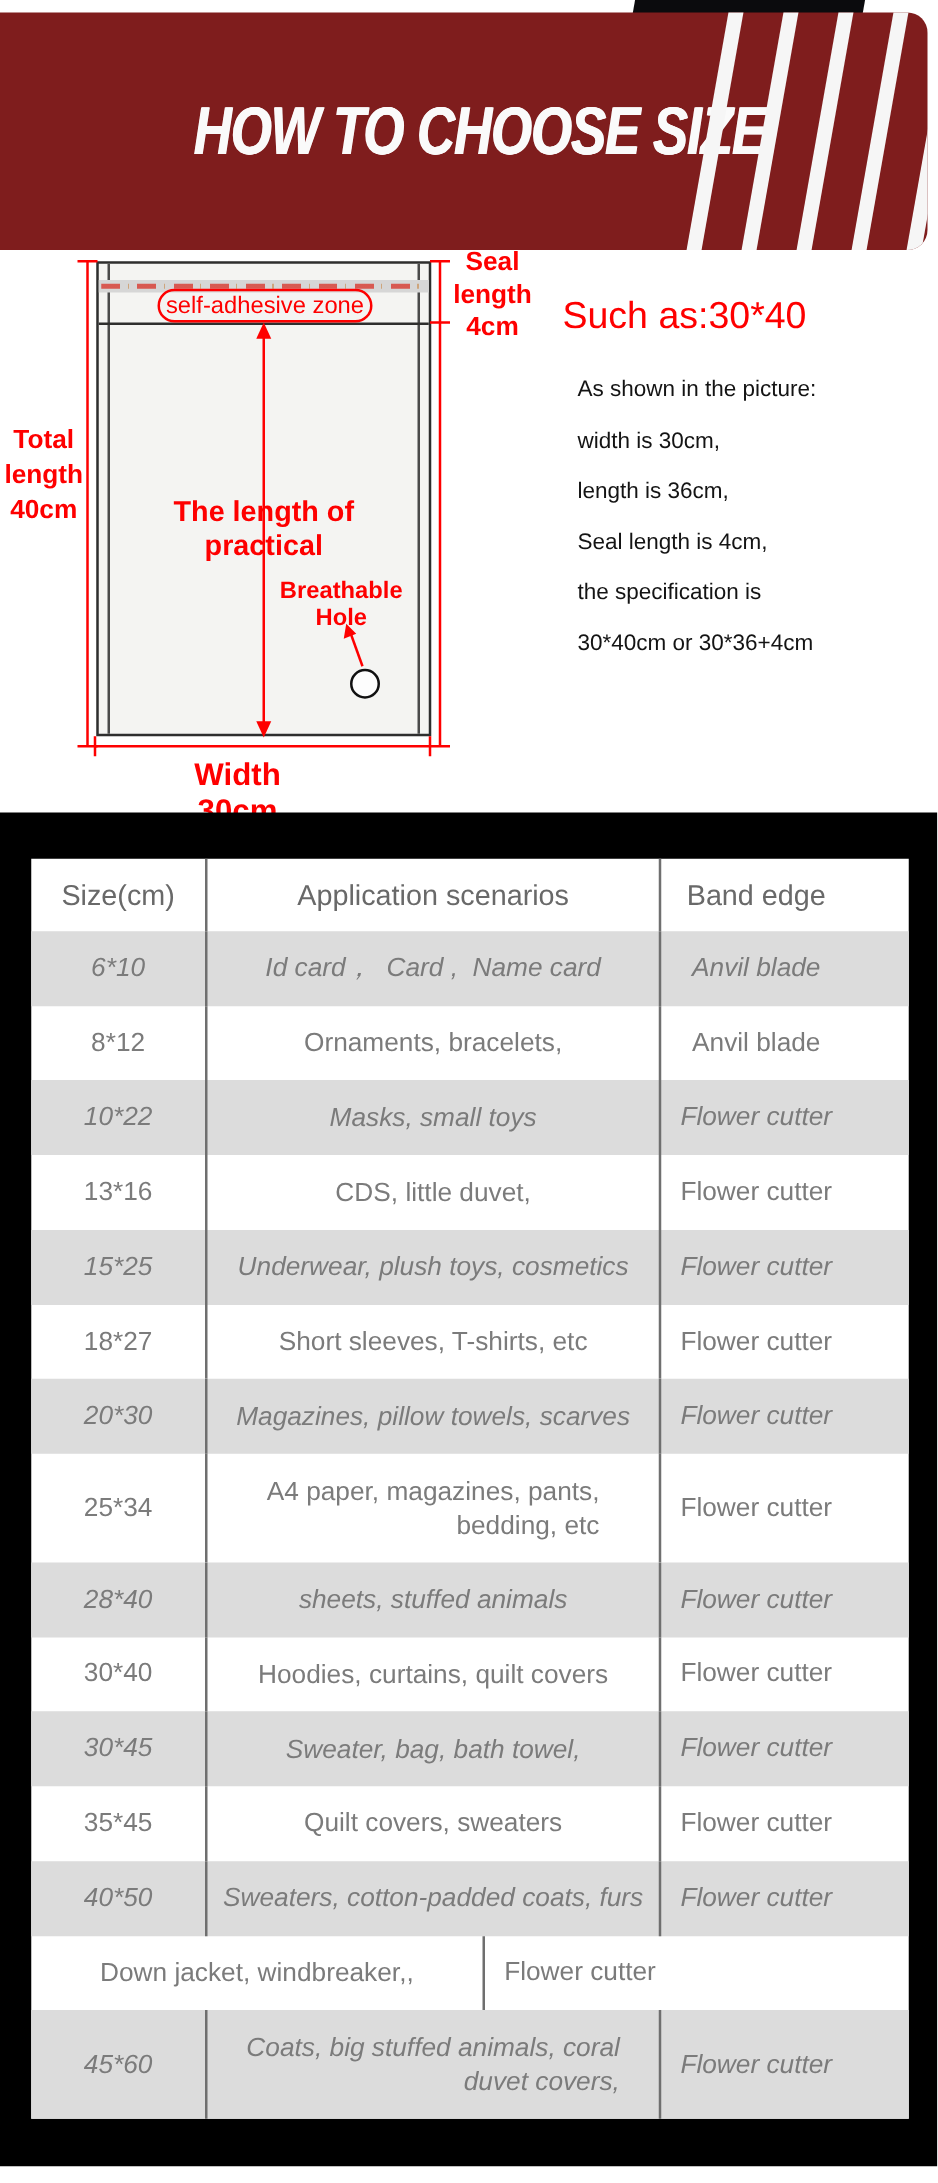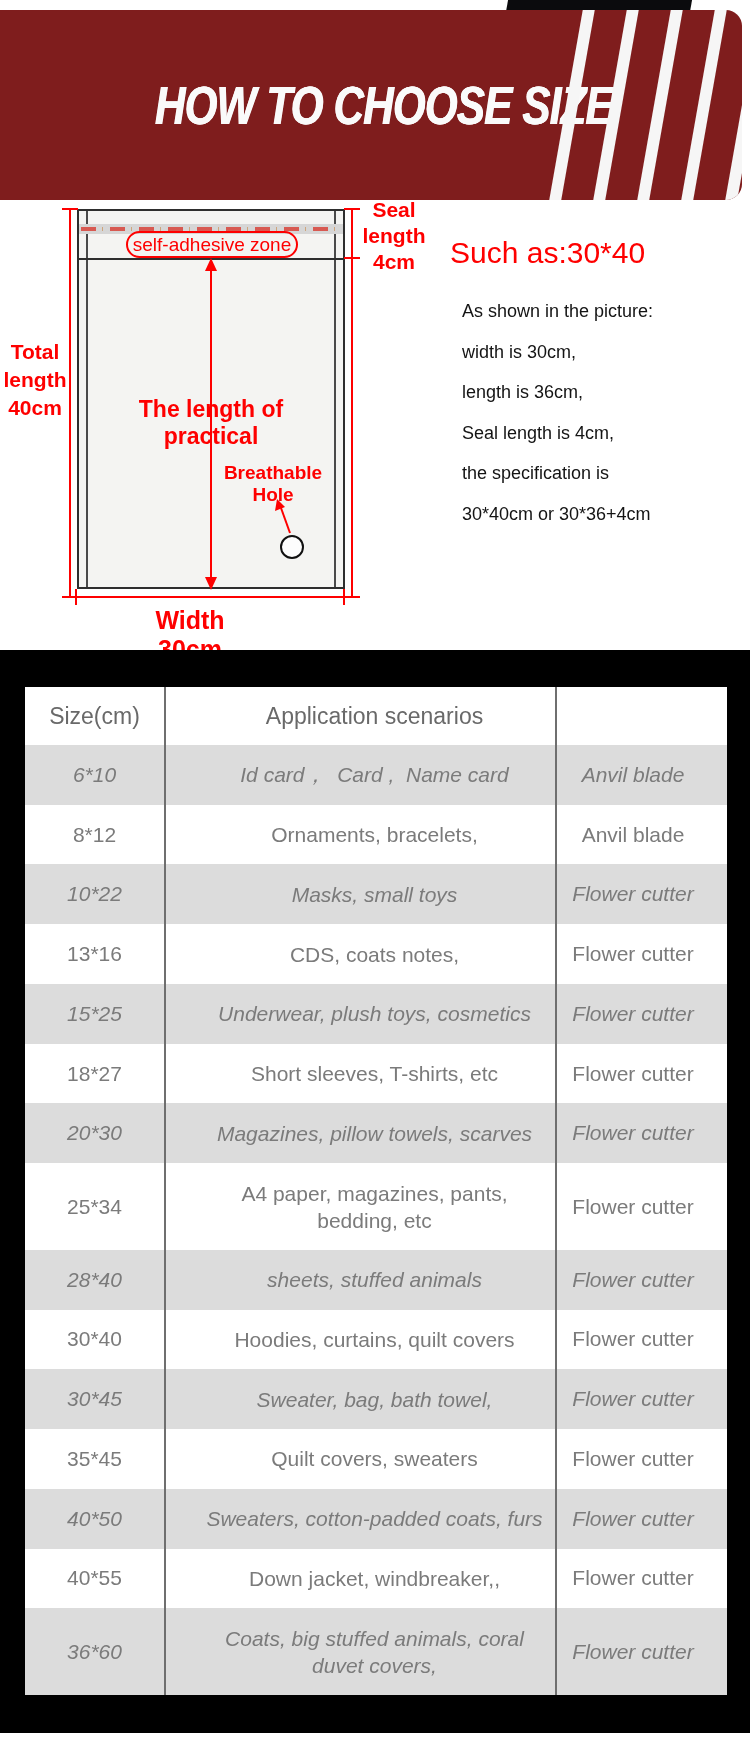--- a/index.html
+++ b/index.html
@@ -47,24 +47,24 @@
 
   
   .table-panel{position:absolute;left:0;top:650px;width:750px;height:1083px;background:#000;}
   .size-table{position:absolute;left:25px;top:37px;width:702px;height:1008px;background:#fff;
               display:flex;flex-direction:column;}
   .thead{height:58px;flex:none;}
   .trow,.thead{display:flex;width:702px;}
   .trow{flex:1 1 auto;}
   .trow.alt{background:#dcdcdc;font-style:italic;}
   .c{display:flex;align-items:center;justify-content:center;box-sizing:border-box;
-     color:#7b7b7b;font-size:21px;text-align:center;}
+     color:#7b7b7b;font-size:21px;text-align:right;}
   .thead .c{color:#696969;font-size:23px;}
   .c1{width:141px;border-right:2px solid #6f6f6f;}
-  .c2{width:363px;border-right:2px solid #6f6f6f;padding:0 10px;white-space:pre-wrap;line-height:27px;margin-left:28px;}
+  .c2{width:363px;border-right:2px solid #6f6f6f;padding:0 10px;white-space:pre-wrap;line-height:27px;}
   .c3{width:152px;}
 </style>
 </head>
 <body>
 
 <div class="page">
 
   <div class="top-cap"></div>
   <div class="title-bar">
     <h1>HOW TO CHOOSE SIZE</h1>
@@ -121,40 +121,41 @@
     <div>Seal length is 4cm,</div>
     <div>the specification is</div>
     <div>30*40cm or 30*36+4cm</div>
   </div>
 
   <div class="table-panel">
     <div class="size-table">
       <div class="thead">
         <div class="c c1">Size(cm)</div>
         <div class="c c2">Application scenarios</div>
+        <div class="c c3">Band edge</div>
       </div>
       <div style="display:flex;flex-direction:column;flex:1 1 auto;" id="tbody">
           <div class="trow alt">
             <div class="c c1">6*10</div>
             <div class="c c2">Id card，  Card ,  Name card</div>
             <div class="c c3">Anvil blade</div>
           </div>
           <div class="trow">
             <div class="c c1">8*12</div>
             <div class="c c2">Ornaments, bracelets,</div>
             <div class="c c3">Anvil blade</div>
           </div>
           <div class="trow alt">
             <div class="c c1">10*22</div>
             <div class="c c2">Masks, small toys</div>
             <div class="c c3">Flower cutter</div>
           </div>
           <div class="trow">
             <div class="c c1">13*16</div>
-            <div class="c c2">CDS, coats notes,</div>
+            <div class="c c2">CDS, little duvet,</div>
             <div class="c c3">Flower cutter</div>
           </div>
           <div class="trow alt">
             <div class="c c1">15*25</div>
             <div class="c c2">Underwear, plush toys, cosmetics</div>
             <div class="c c3">Flower cutter</div>
           </div>
           <div class="trow">
             <div class="c c1">18*27</div>
             <div class="c c2">Short sleeves, T-shirts, etc</div>
@@ -190,26 +191,25 @@
             <div class="c c1">35*45</div>
             <div class="c c2">Quilt covers, sweaters</div>
             <div class="c c3">Flower cutter</div>
           </div>
           <div class="trow alt">
             <div class="c c1">40*50</div>
             <div class="c c2">Sweaters, cotton-padded coats, furs</div>
             <div class="c c3">Flower cutter</div>
           </div>
           <div class="trow">
-            <div class="c c1">40*55</div>
             <div class="c c2">Down jacket, windbreaker,,</div>
             <div class="c c3">Flower cutter</div>
           </div>
           <div class="trow alt">
-            <div class="c c1">36*60</div>
+            <div class="c c1">45*60</div>
             <div class="c c2">Coats, big stuffed animals, coral
 duvet covers,</div>
             <div class="c c3">Flower cutter</div>
           </div>
         </div>
     </div>
   </div>
 
 </div>
 

